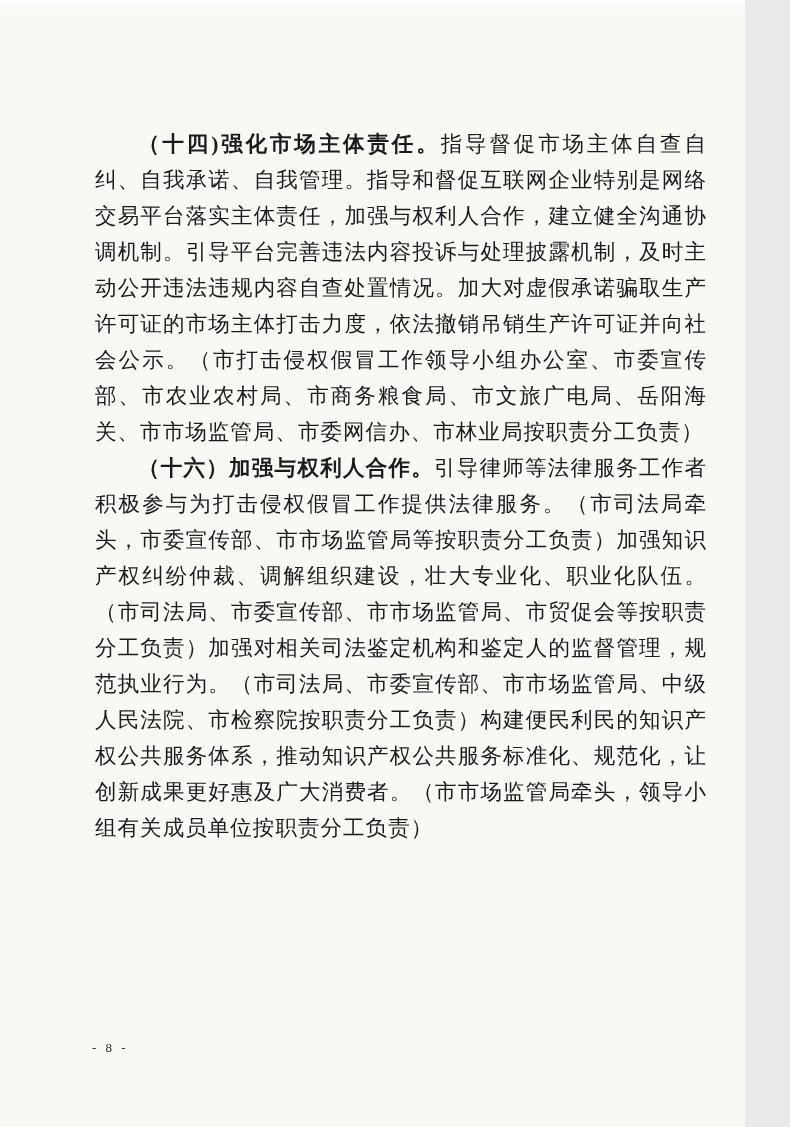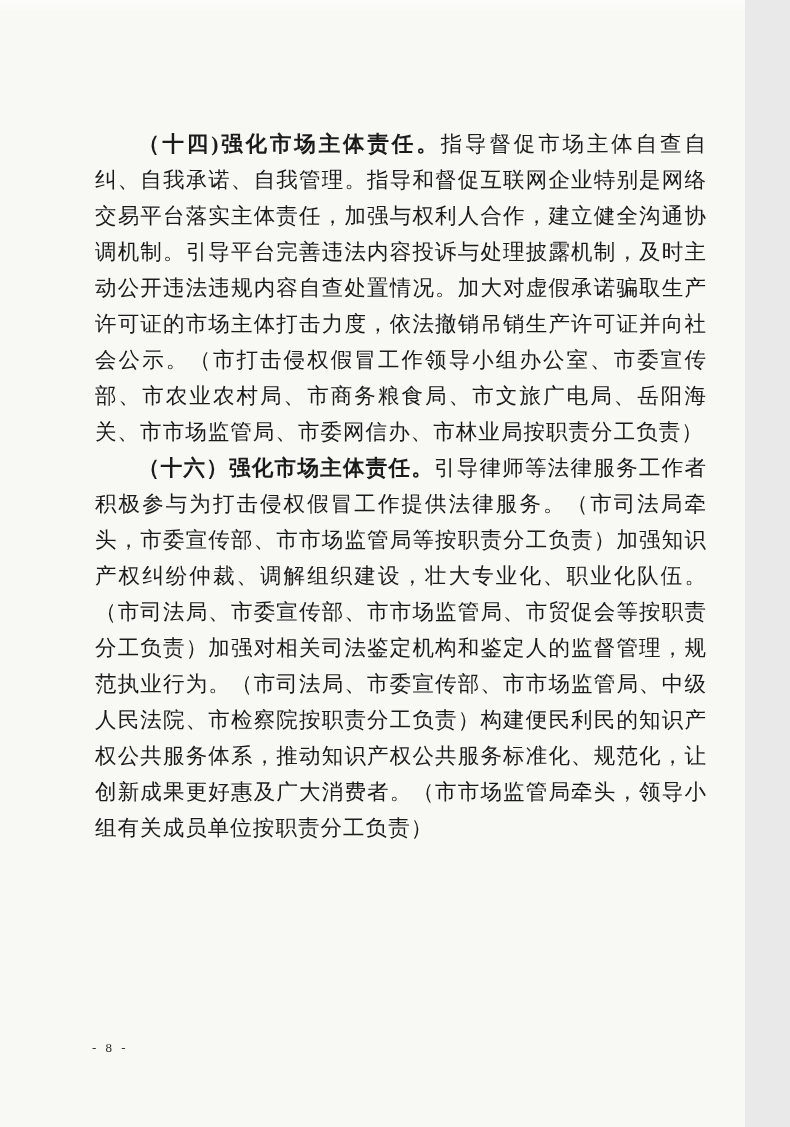--- a/index.html
+++ b/index.html
@@ -54,21 +54,21 @@
 </head>
 <body>
 
 <div class="page">
 
   <div class="content">
 
     <p class="para"><span class="lead">（十四)强化市场主体责任。</span><span>指导督促市场主体自查自纠、自我承诺、自我管理。指导和督促互联网企业特别是网络交易平台落实主体责任，加强与权利人合作，建立健全沟通协调机制。引导平台完善违法内容投诉与处理披露机制，及时主动公开违法违规内容自查处置情况。加大对虚假承诺骗取生产许可证的市场主体打击力度，依法撤销吊销生产许可证并向社会公示。（市打击侵权假冒工作领导小组办公室、市委宣传部、市农业农村局、市商务粮食局、市文旅广电局、岳阳海关、市市场监管局、市委网信办、市林业局按职责分工负责）</span></p>
 
 
-    <p class="para"><span class="lead">（十六）强化市场主体责任。</span><span>引导律师等法律服务工作者积极参与为打击侵权假冒工作提供法律服务。（市司法局牵头，市委宣传部、市市场监管局等按职责分工负责）加强知识产权纠纷仲裁、调解组织建设，壮大专业化、职业化队伍。（市司法局、市委宣传部、市市场监管局、市贸促会等按职责分工负责）加强对相关司法鉴定机构和鉴定人的监督管理，规范执业行为。（市司法局、市委宣传部、市市场监管局、中级人民法院、市检察院按职责分工负责）构建便民利民的知识产权公共服务体系，推动知识产权公共服务标准化、规范化，让创新成果更好惠及广大消费者。（市市场监管局牵头，领导小组有关成员单位按职责分工负责）</span></p>
+    <p class="para"><span class="lead">（十六）加强与权利人合作。</span><span>引导律师等法律服务工作者积极参与为打击侵权假冒工作提供法律服务。（市司法局牵头，市委宣传部、市市场监管局等按职责分工负责）加强知识产权纠纷仲裁、调解组织建设，壮大专业化、职业化队伍。（市司法局、市委宣传部、市市场监管局、市贸促会等按职责分工负责）加强对相关司法鉴定机构和鉴定人的监督管理，规范执业行为。（市司法局、市委宣传部、市市场监管局、中级人民法院、市检察院按职责分工负责）构建便民利民的知识产权公共服务体系，推动知识产权公共服务标准化、规范化，让创新成果更好惠及广大消费者。（市市场监管局牵头，领导小组有关成员单位按职责分工负责）</span></p>
 
   </div>
 
   <div class="page-number">- 8 -</div>
 
   <div class="speck speck-1"></div>
   <div class="speck speck-2"></div>
 
 </div>
 

